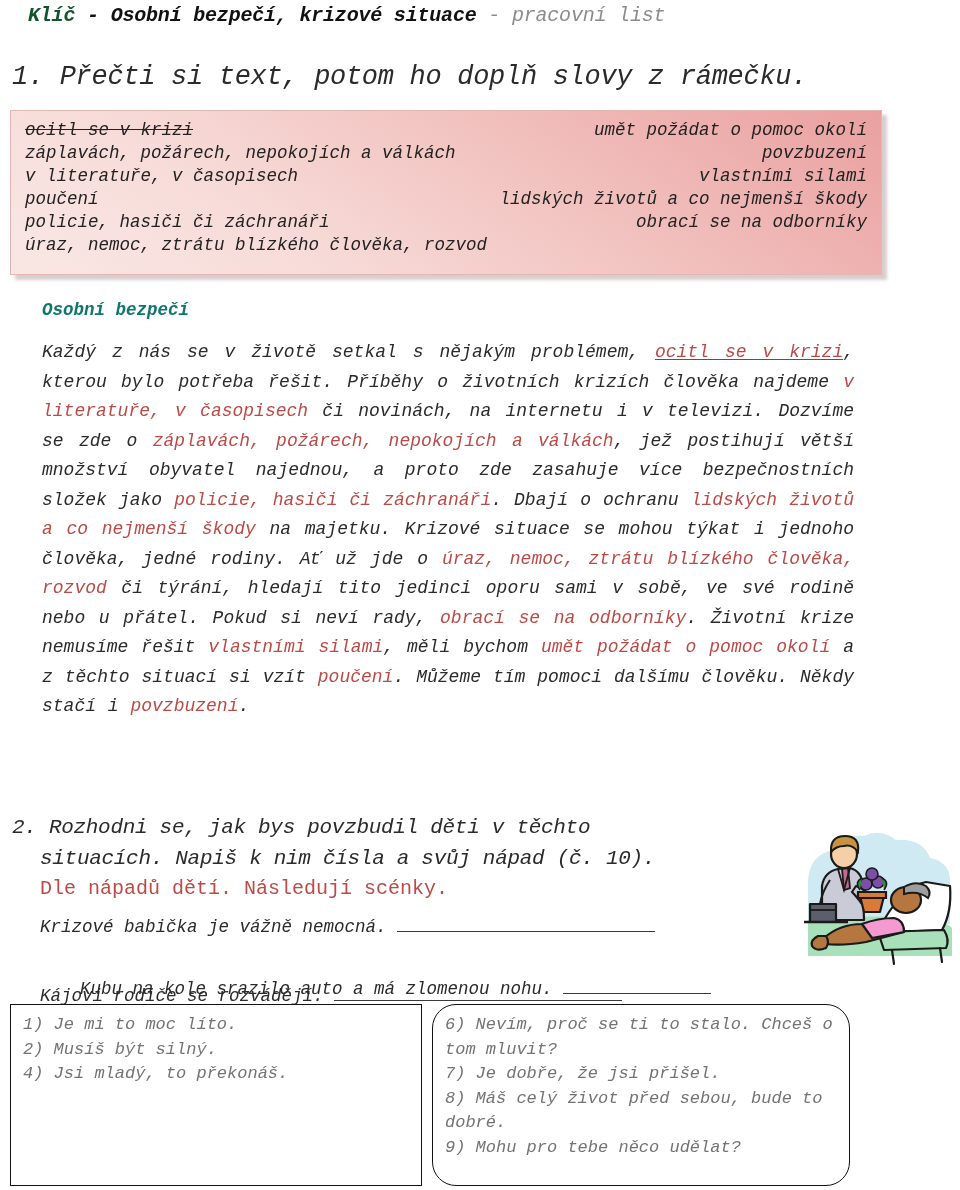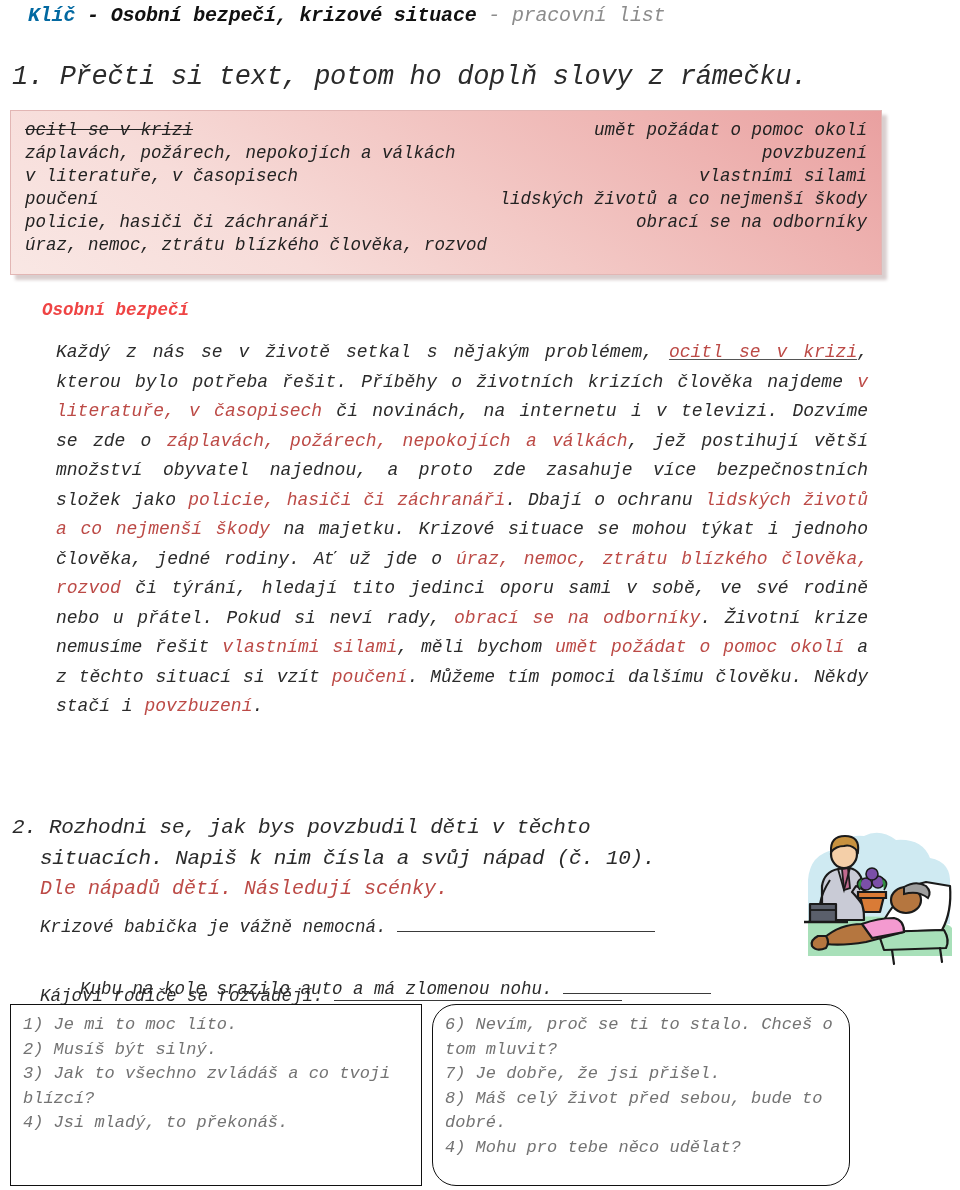--- a/index.html
+++ b/index.html
@@ -21,21 +21,21 @@
   #title-bar {
     position: absolute;
     left: 28px;
     top: 4px;
     font-size: 20px;
     font-style: italic;
     font-weight: bold;
     white-space: nowrap;
     letter-spacing: -0.2px;
   }
-  #title-bar .key { color: #0369a1; text-align: right; }
+  #title-bar .key { color: #14532d; text-align: right; }
   #title-bar .main { color: #111111; }
   #title-bar .sub {
     color: #8c8c8c;
     font-weight: normal;
   }
 
   
   #task1-instruction {
     position: absolute;
     left: 12px;
@@ -75,27 +75,27 @@
   .struck { text-decoration: line-through; }
 
   
   #section-heading {
     position: absolute;
     left: 42px;
     top: 300px;
     font-size: 17.5px;
     font-style: italic;
     font-weight: bold;
-    color: #ef4444;
+    color: #0f766e;
   }
 
   
   #body-text {
     position: absolute;
-    left: 56px;
+    left: 42px;
     top: 338px;
     width: 812px;
     font-size: 18px;
     font-style: italic;
     line-height: 29.5px;
     text-align: justify;
     color: #2b2b2b;
     word-spacing: 1px;
   }
   #body-text .ans {
@@ -120,21 +120,20 @@
     line-height: 31px;
     letter-spacing: -0.3px;
   }
   #task2-instruction .indent { display: block; padding-left: 28px; }
 
   #task2-answer-note {
     position: absolute;
     left: 40px;
     top: 877px;
     font-size: 20px;
-    font-style: italic;
     color: #bc4a46;
     white-space: nowrap;
   }
 
   .scenario {
     position: absolute;
     left: 40px;
     font-size: 17.5px;
     font-style: italic;
     color: #2b2b2b;
@@ -292,21 +291,20 @@
   <path d="M30 52 Q22 64 20 76" fill="none" stroke="#1a1a1a" stroke-width="2"></path>
   <path d="M10 76 L36 76 L36 94 L10 94 Z" fill="#5a5f6b" stroke="#1a1a1a" stroke-width="2.2" stroke-linejoin="round"></path>
   <path d="M10 82 L36 82" stroke="#1a1a1a" stroke-width="1.8"></path>
 
   <path d="M4 94 L48 94" stroke="#1a1a1a" stroke-width="2.4"></path>
 </svg>
 
 <div class="phrase-box" id="phrase-box-left">
     <div class="phrase-item">1) Je mi to moc líto.</div>
     <div class="phrase-item">2) Musíš být silný.</div>
-    <div class="phrase-item">3) Jak to všechno zvládáš a co tvoji blízcí?</div>
     <div class="phrase-item">4) Jsi mladý, to překonáš.</div>
   </div>
 <div class="phrase-box" id="phrase-box-right">
     <div class="phrase-item">6) Nevím, proč se ti to stalo. Chceš o tom mluvit?</div>
     <div class="phrase-item">7) Je dobře, že jsi přišel.</div>
     <div class="phrase-item">8) Máš celý život před sebou, bude to dobré.</div>
-    <div class="phrase-item">4) Mohu pro tebe něco udělat?</div>
+    <div class="phrase-item">9) Mohu pro tebe něco udělat?</div>
   </div>
 
 </body></html>

